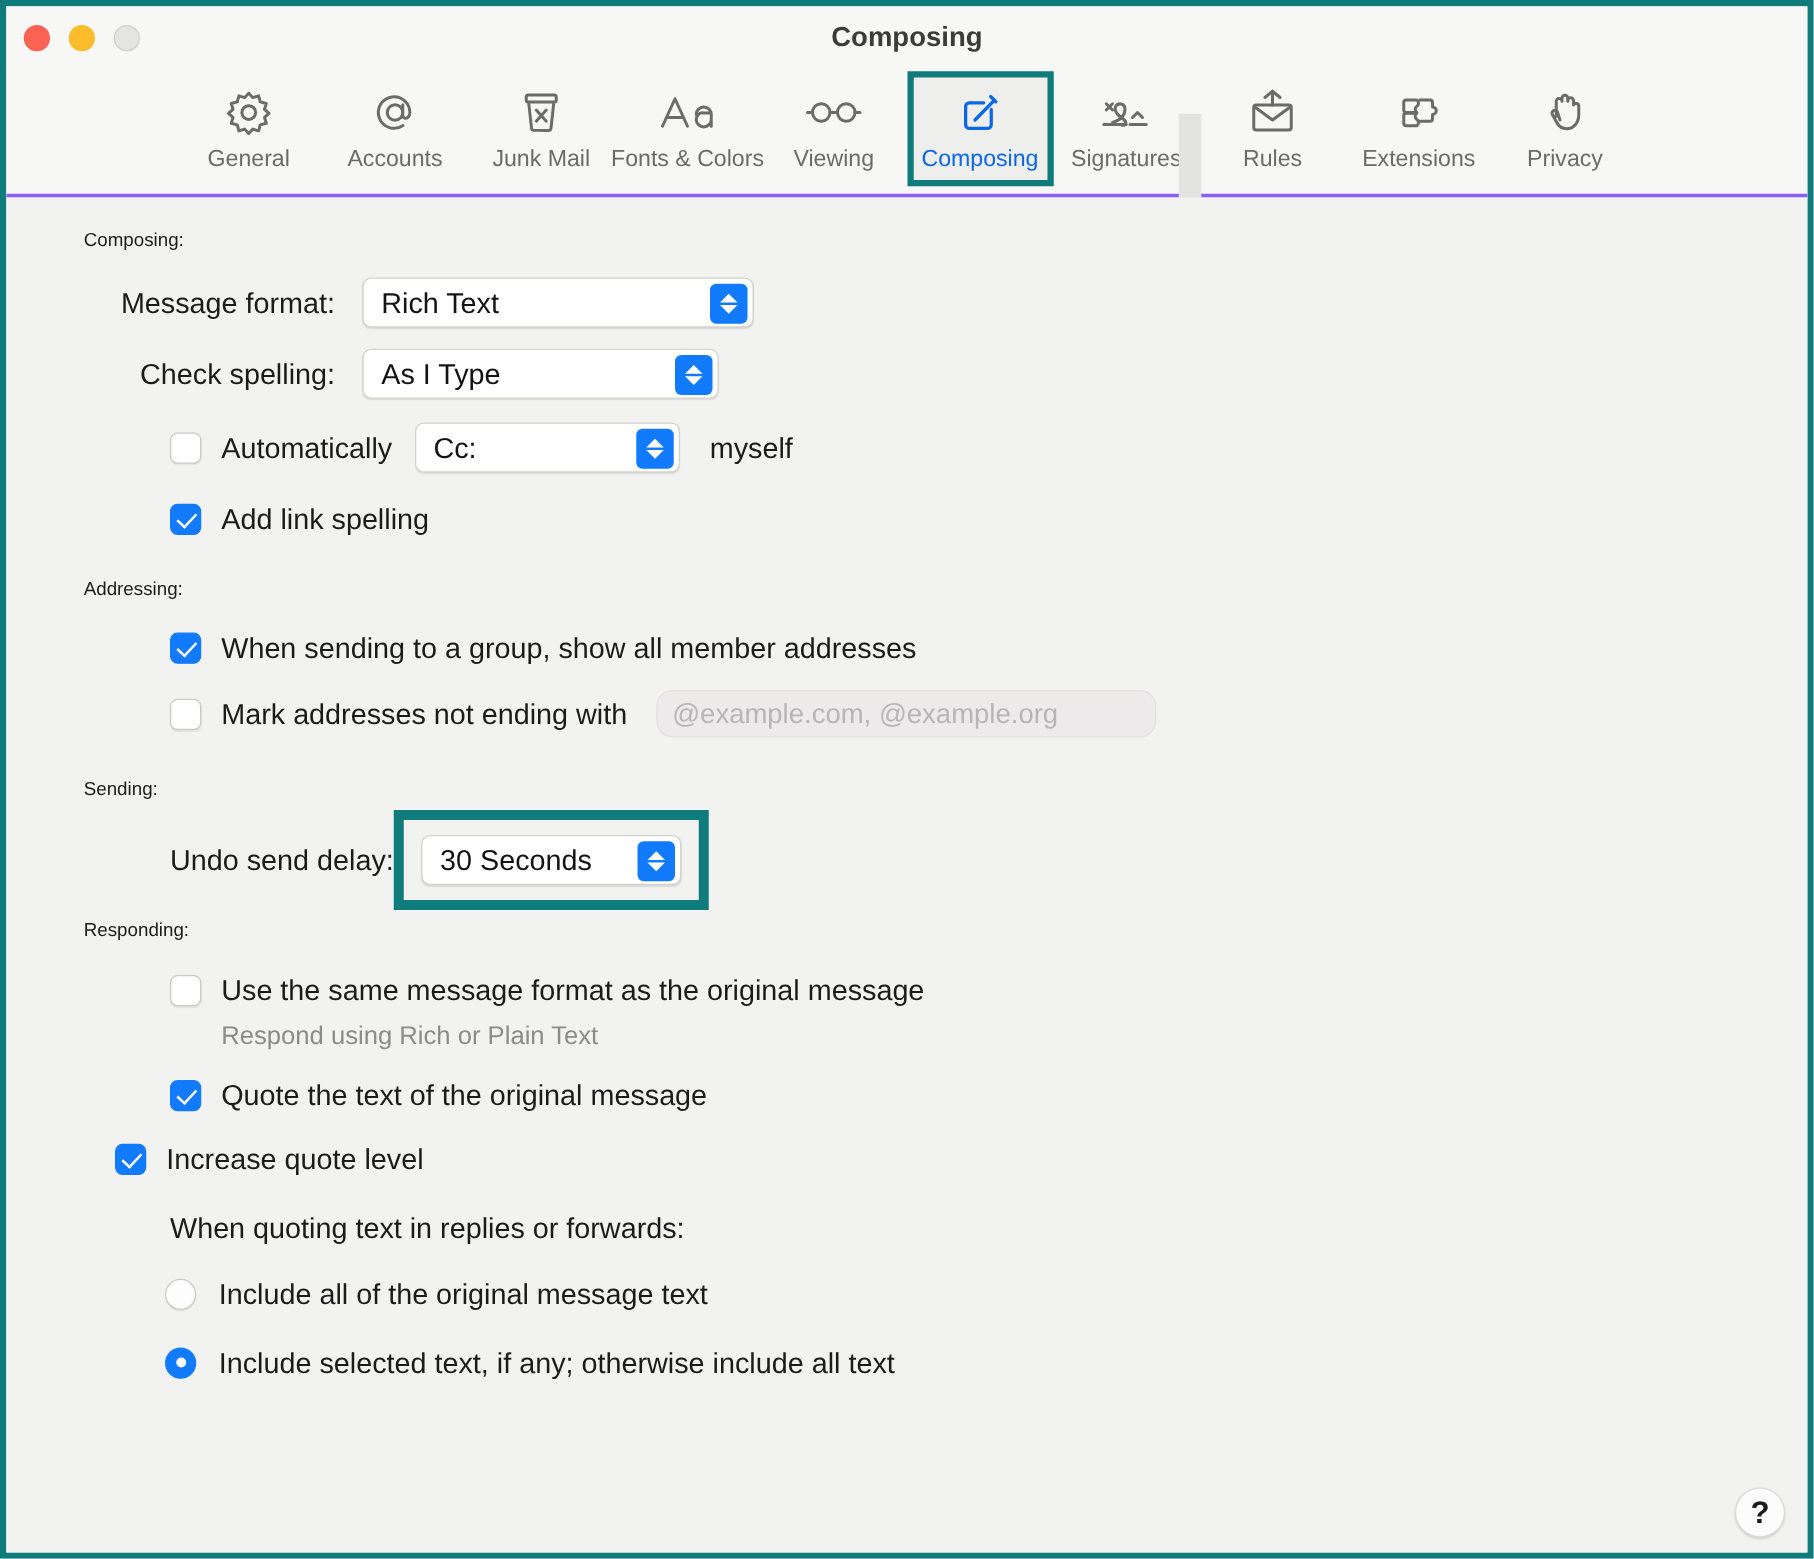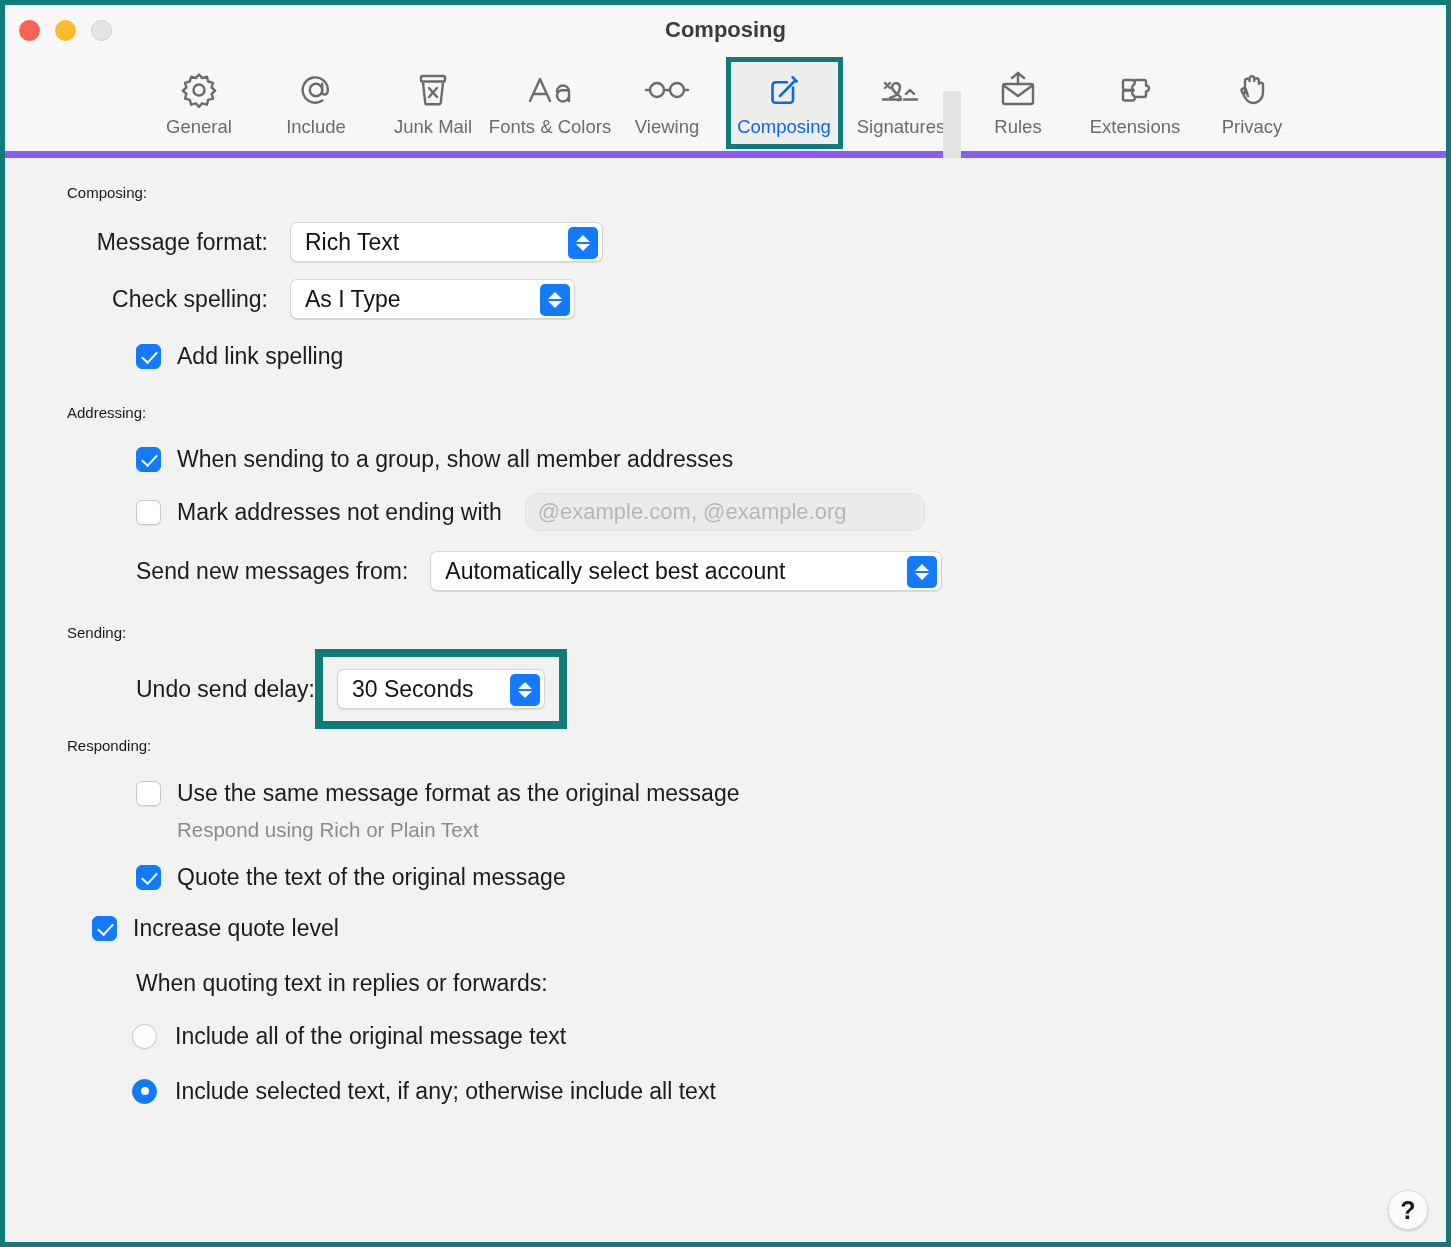--- a/index.html
+++ b/index.html
@@ -50,21 +50,21 @@
     font-size: 22px;
     font-weight: bold;
     color: #3b3b3b;
   }
 
   
   .toolbar {
     position: relative;
     height: 105px;
     background: #f7f7f5;
-    border-bottom: 7px solid #8b5cf6;
+    border-bottom: 3px solid #8b5cf6;
     display: flex;
     justify-content: center;
     align-items: flex-start;
     padding-top: 4px;
     gap: 0px;
   }
   .tab {
     width: 117px;
     height: 92px;
     display: flex;
@@ -308,21 +308,21 @@
       <span class="tab-label">General</span>
     </div>
 
     <div class="tab">
       <span class="icon">
         <svg width="44" height="44" viewBox="0 0 44 44" fill="none" stroke="#6b6b6b" stroke-width="2.4">
           <circle cx="22" cy="22" r="6.2"></circle>
           <path d="M28.2 15.8 v8.6 c0 3 4.6 3.2 5.6 -1.2 a12.6 12.6 0 1 0 -5.4 9.2" stroke-linecap="round"></path>
         </svg>
       </span>
-      <span class="tab-label">Include</span>
+      <span class="tab-label">Accounts</span>
     </div>
 
     <div class="tab">
       <span class="icon">
         <svg width="44" height="44" viewBox="0 0 44 44" fill="none" stroke="#6b6b6b" stroke-width="2.4">
           <rect x="10" y="8" width="24" height="5.5" rx="1.6"></rect>
           <path d="M12 14.5 l2.2 20 a2 2 0 0 0 2 1.8 h11.6 a2 2 0 0 0 2 -1.8 l2.2 -20" stroke-linejoin="round"></path>
           <path d="M18 20 l8 9 M26 20 l-8 9" stroke-linecap="round"></path>
         </svg>
       </span>
@@ -425,20 +425,32 @@
       <div class="lbl-right" style="width:263px;">Check spelling:</div>
       <div class="popup" style="margin-left:22px; width:285px;">
         <span class="popup-value">As I Type</span>
         <span class="stepper">
           <span class="chev up"></span>
             <span class="chev down"></span>
         </span>
       </div>
     </div>
 
+    <div class="row" style="margin-top:19px; padding-left:131px;">
+      <div class="cb off"></div>
+      <div class="plain-text" style="margin-left:16px;">Automatically</div>
+      <div class="popup" style="margin-left:18px; width:212px;">
+        <span class="popup-value">Cc:</span>
+        <span class="stepper">
+          <span class="chev up"></span>
+            <span class="chev down"></span>
+        </span>
+      </div>
+      <div class="plain-text" style="margin-left:24px;">myself</div>
+    </div>
 
     <div class="row" style="margin-top:22px; padding-left:131px;">
       <div class="cb on"></div>
       <div class="plain-text" style="margin-left:16px;">Add link spelling</div>
     </div>
 
     <div class="section-head" style="margin-top:33px;">Addressing:</div>
 
     <div class="row" style="margin-top:23px; padding-left:131px;">
       <div class="cb on"></div>
@@ -446,30 +458,20 @@
     </div>
 
     <div class="row" style="margin-top:19px; padding-left:131px;">
       <div class="cb off"></div>
       <div class="plain-text" style="margin-left:16px;">Mark addresses not ending with</div>
       <div class="textfield" style="margin-left:23px; width:400px;">
         <span class="ph">@example.com, @example.org</span>
       </div>
     </div>
 
-    <div class="row" style="margin-top:20px; padding-left:131px;">
-      <div class="lbl-right">Send new messages from:</div>
-      <div class="popup" style="margin-left:22px; width:512px;">
-        <span class="popup-value">Automatically select best account</span>
-        <span class="stepper">
-          <span class="chev up"></span>
-            <span class="chev down"></span>
-        </span>
-      </div>
-    </div>
 
     <div class="section-head" style="margin-top:33px;">Sending:</div>
 
     <div class="row" style="margin-top:8px; padding-left:131px;">
       <div class="lbl-right">Undo send delay:</div>
       <div class="hl-box">
         <div class="popup" style="width:208px;">
           <span class="popup-value">30 Seconds</span>
           <span class="stepper">
             <span class="chev up"></span>

